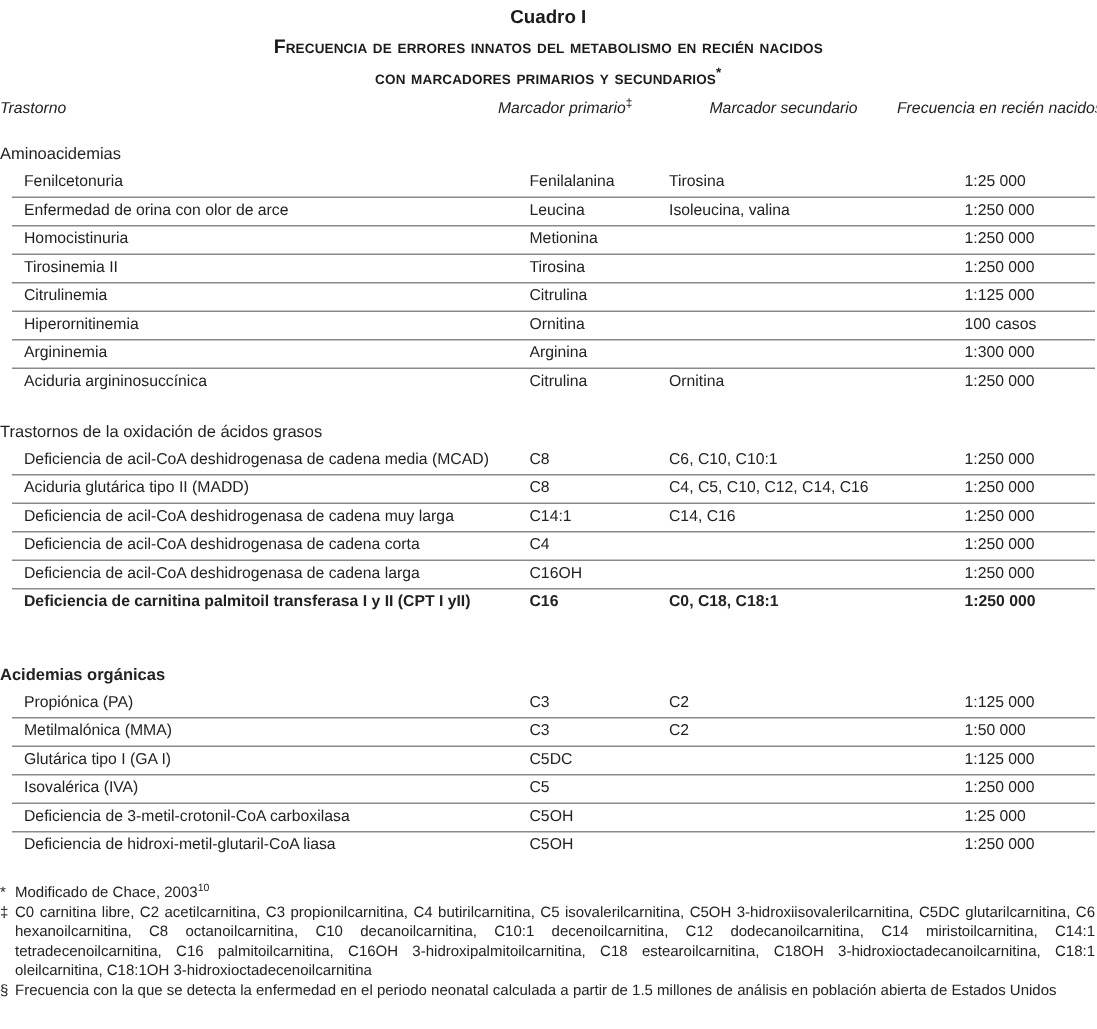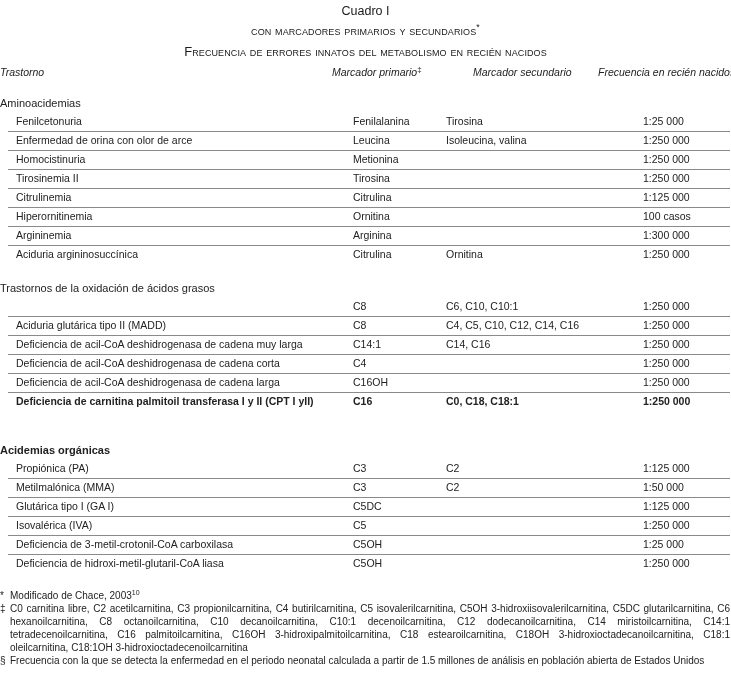--- a/index.html
+++ b/index.html
@@ -15,21 +15,21 @@
       font-family: "Liberation Sans", "DejaVu Sans", sans-serif;
       color: #222222;
       font-size: 11px;
     }
     .title-block {
       position: absolute;
       left: 0;
       top: 2px;
       width: 731px;
       text-align: center;
-      font-weight: normal;
+      font-weight: bold;
       color: #1a1a1a;
     }
     .title-block .cuadro {
       font-size: 12.5px;
       line-height: 18px;
     }
     .title-block .t-line {
       font-variant: small-caps;
       font-size: 13px;
       line-height: 21px;
@@ -106,22 +106,22 @@
       font-size: 7px;
       line-height: 0;
       vertical-align: 4px;
     }
   </style>
 </head>
 <body>
 
 <div class="title-block">
   <div class="cuadro">Cuadro I</div>
+  <div class="t-line">Frecuencia de errores innatos del metabolismo en recién nacidos</div>
   <div class="t-line"><span>con marcadores primarios y secundarios</span><sup>*</sup></div>
-  <div class="t-line">Frecuencia de errores innatos del metabolismo en recién nacidos</div>
 </div>
 
 <div class="hdr" style="left:0px;">Trastorno</div>
 <div class="hdr" style="left:332px;"><span>Marcador primario</span><sup>‡</sup></div>
 <div class="hdr" style="left:473px;">Marcador secundario</div>
 <div class="hdr" style="left:598px;"><span>Frecuencia en recién nacidos</span></div>
 
 <div id="table-body">
     <div class="group-label" style="top: 97px;">Aminoacidemias</div>
     <div class="row" style="top: 113px;">
@@ -167,20 +167,21 @@
       <span class="cell c-freq">1:300 000</span>
     </div>
     <div class="row last" style="top: 246px;">
       <span class="cell c-name">Aciduria argininosuccínica</span>
       <span class="cell c-prim">Citrulina</span>
       <span class="cell c-sec">Ornitina</span>
       <span class="cell c-freq">1:250 000</span>
     </div>
     <div class="group-label" style="top: 282px;">Trastornos de la oxidación de ácidos grasos</div>
     <div class="row" style="top: 298px;">
+      <span class="cell c-name">Deficiencia de acil-CoA deshidrogenasa de cadena media (MCAD)</span>
       <span class="cell c-prim">C8</span>
       <span class="cell c-sec">C6, C10, C10:1</span>
       <span class="cell c-freq">1:250 000</span>
     </div>
     <div class="row" style="top: 317px;">
       <span class="cell c-name">Aciduria glutárica tipo II (MADD)</span>
       <span class="cell c-prim">C8</span>
       <span class="cell c-sec">C4, C5, C10, C12, C14, C16</span>
       <span class="cell c-freq">1:250 000</span>
     </div>

